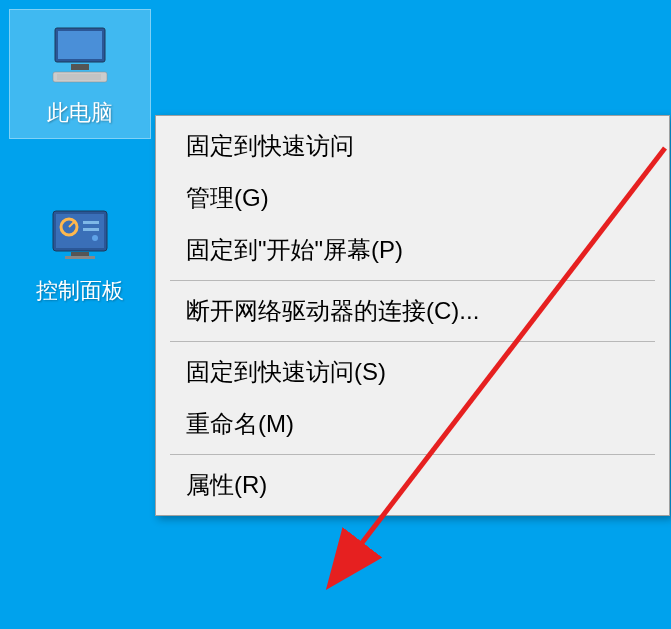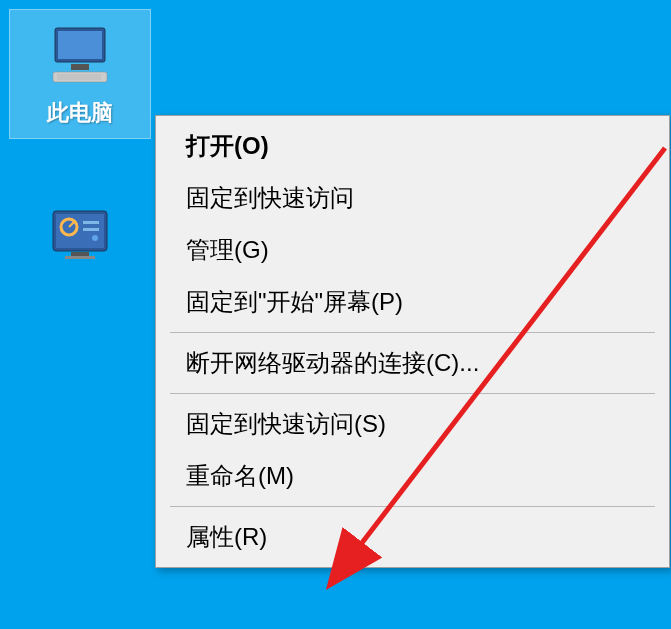--- a/index.html
+++ b/index.html
@@ -17,21 +17,20 @@
       top: 10px;
       width: 140px;
     }
     .desktop-icon {
       display: flex;
       flex-direction: column;
       align-items: center;
       padding: 10px 5px;
       margin-bottom: 50px;
       cursor: pointer;
-      font-weight: bold;
     }
     .desktop-icon.selected {
       background: rgba(255,255,255,0.25);
       outline: 1px solid rgba(255,255,255,0.5);
     }
     .desktop-icon .icon-img {
       width: 70px;
       height: 70px;
       margin-bottom: 8px;
       display: flex;
@@ -102,25 +101,25 @@
         <rect x="11" y="11" width="48" height="34" fill="#3a6fb8"></rect>
         <circle cx="24" cy="24" r="8" fill="none" stroke="#ffb84d" stroke-width="3"></circle>
         <path d="M 24 24 L 30 18" stroke="#ffb84d" stroke-width="2"></path>
         <rect x="38" y="18" width="16" height="3" fill="#7fb8e8"></rect>
         <rect x="38" y="25" width="16" height="3" fill="#7fb8e8"></rect>
         <circle cx="50" cy="35" r="3" fill="#5fa3e8"></circle>
         <rect x="26" y="49" width="18" height="4" fill="#555"></rect>
         <rect x="20" y="53" width="30" height="3" fill="#888"></rect>
       </svg>
     </div>
+    <div class="icon-label">控制面板</div>
   </div>
 </div>
 
 <div class="context-menu">
-  <div class="menu-item bold">打开(O)</div>
   <div class="menu-item">固定到快速访问</div>
   <div class="menu-item">管理(G)</div>
   <div class="menu-item">固定到"开始"屏幕(P)</div>
   <div class="menu-separator"></div>
   <div class="menu-item">断开网络驱动器的连接(C)...</div>
   <div class="menu-separator"></div>
   <div class="menu-item">固定到快速访问(S)</div>
   <div class="menu-item">重命名(M)</div>
   <div class="menu-separator"></div>
   <div class="menu-item">属性(R)</div>

